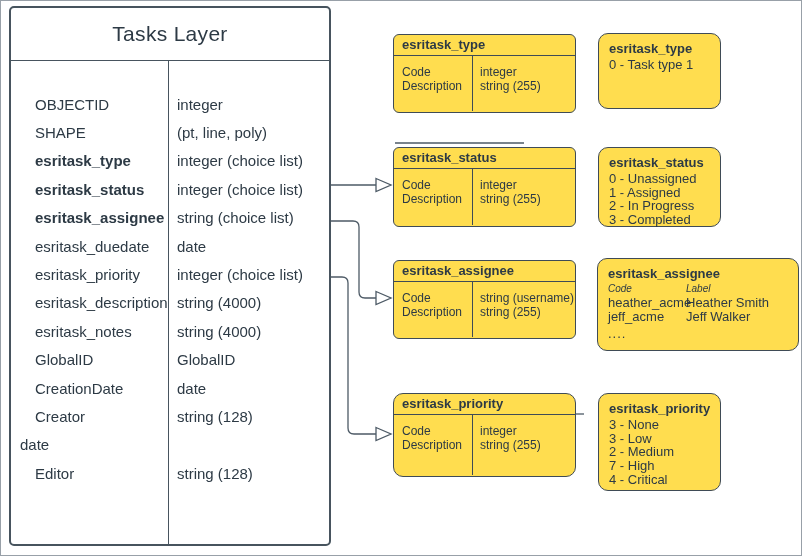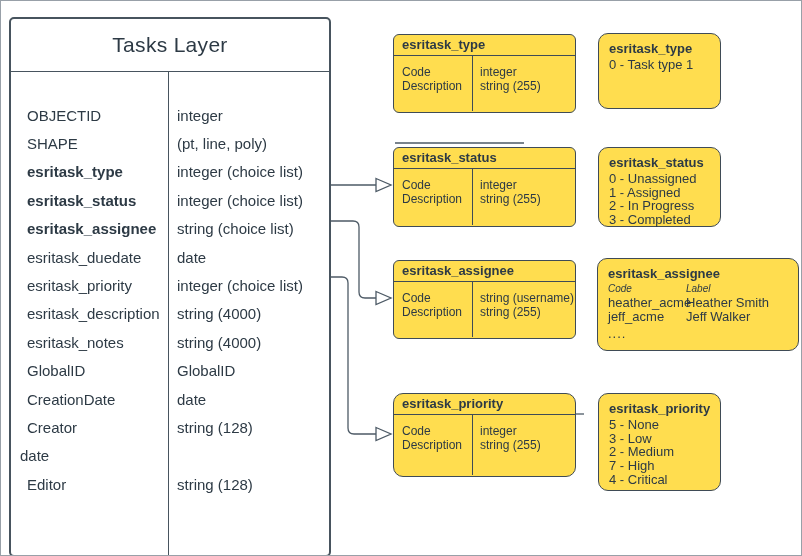--- a/index.html
+++ b/index.html
@@ -9,33 +9,33 @@
     --line:#4d5a66;
   }
   html,body{margin:0;padding:0;background:#fff;}
   .canvas{
     position:relative;width:802px;height:556px;box-sizing:border-box;
     background:#ffffff;border:1px solid #98a0a8;overflow:hidden;
     font-family:"Liberation Sans",sans-serif;color:var(--text);
   }
   
   .main-table{
-    position:absolute;left:8px;top:16px;width:322px;height:540px;box-sizing:border-box;
+    position:absolute;left:8px;top:5px;width:322px;height:540px;box-sizing:border-box;
     border:2px solid var(--stroke);border-radius:5px;background:#fff;
   }
   .mt-title{
     height:52px;border-bottom:1px solid var(--stroke);
     display:flex;align-items:center;justify-content:center;
     font-size:21px;letter-spacing:.3px;
   }
   .mt-body{position:relative;height:calc(100% - 53px);}
   .mt-body::before{content:"";position:absolute;left:157px;top:0;bottom:0;width:1px;background:var(--stroke);}
   .mt-rows{padding-top:29px;}
   .mt-row{display:flex;height:28.4px;align-items:center;font-size:15px;white-space:nowrap;}
-  .mt-name{width:157px;padding-left:16px;box-sizing:border-box;}
+  .mt-name{width:157px;padding-left:24px;box-sizing:border-box;}
   .mt-name.bold{font-weight:bold;}
   .mt-type{padding-left:9px;}
   
   .dbox{
     position:absolute;left:392px;width:183px;box-sizing:border-box;
     background:var(--fill);border:1.5px solid #3f4b56;border-radius:6px;
   }
   .dbox.round{border-radius:10px;}
   .dbox .hd{
     height:20px;line-height:20px;padding-left:8px;
@@ -218,21 +218,21 @@
           <div class="rc2">Heather Smith</div>
         </div>
         <div class="vrow">
           <div class="rc1">jeff_acme</div>
           <div class="rc2">Jeff Walker</div>
         </div>
         <div class="vell">....</div>
       </div>
       <div class="vbox" style="left: 597px; top: 392px; width: 123px; height: 98px;">
         <div class="vt">esritask_priority</div>
-        <div class="vi">5 - None</div>
+        <div class="vi">3 - None</div>
         <div class="vi">3 - Low</div>
         <div class="vi">2 - Medium</div>
         <div class="vi">7 - High</div>
         <div class="vi">4 - Critical</div>
       </div>
     </div>
 
 </div>
 
 </body></html>

